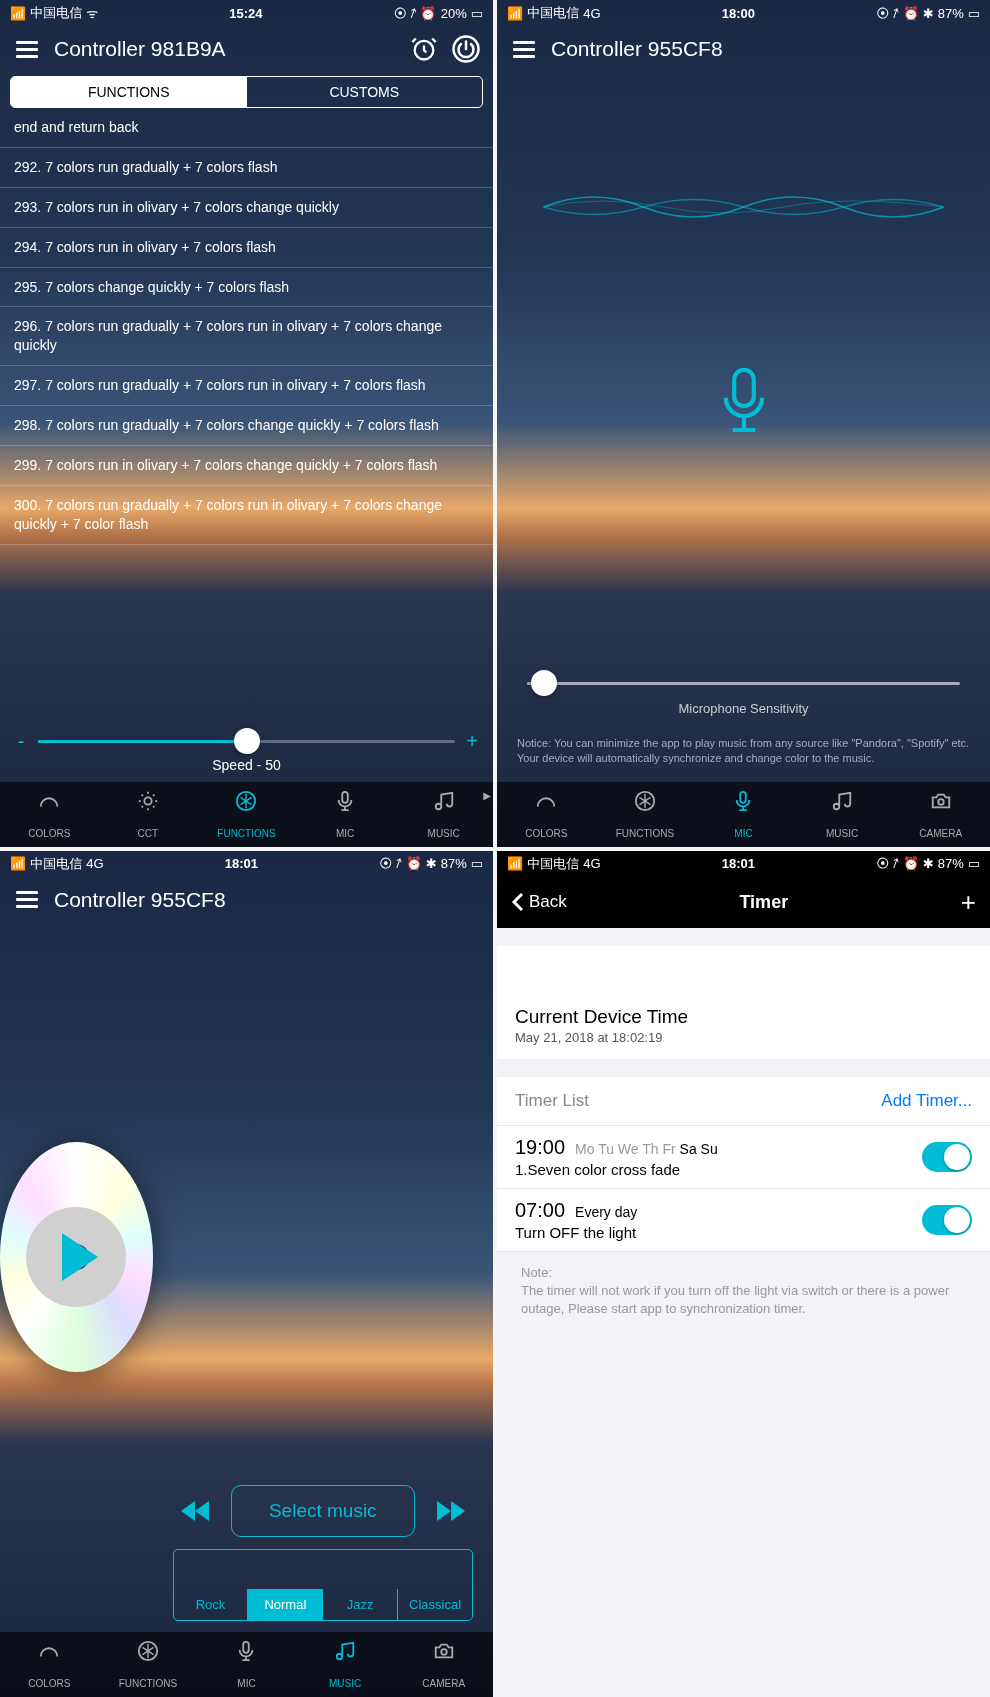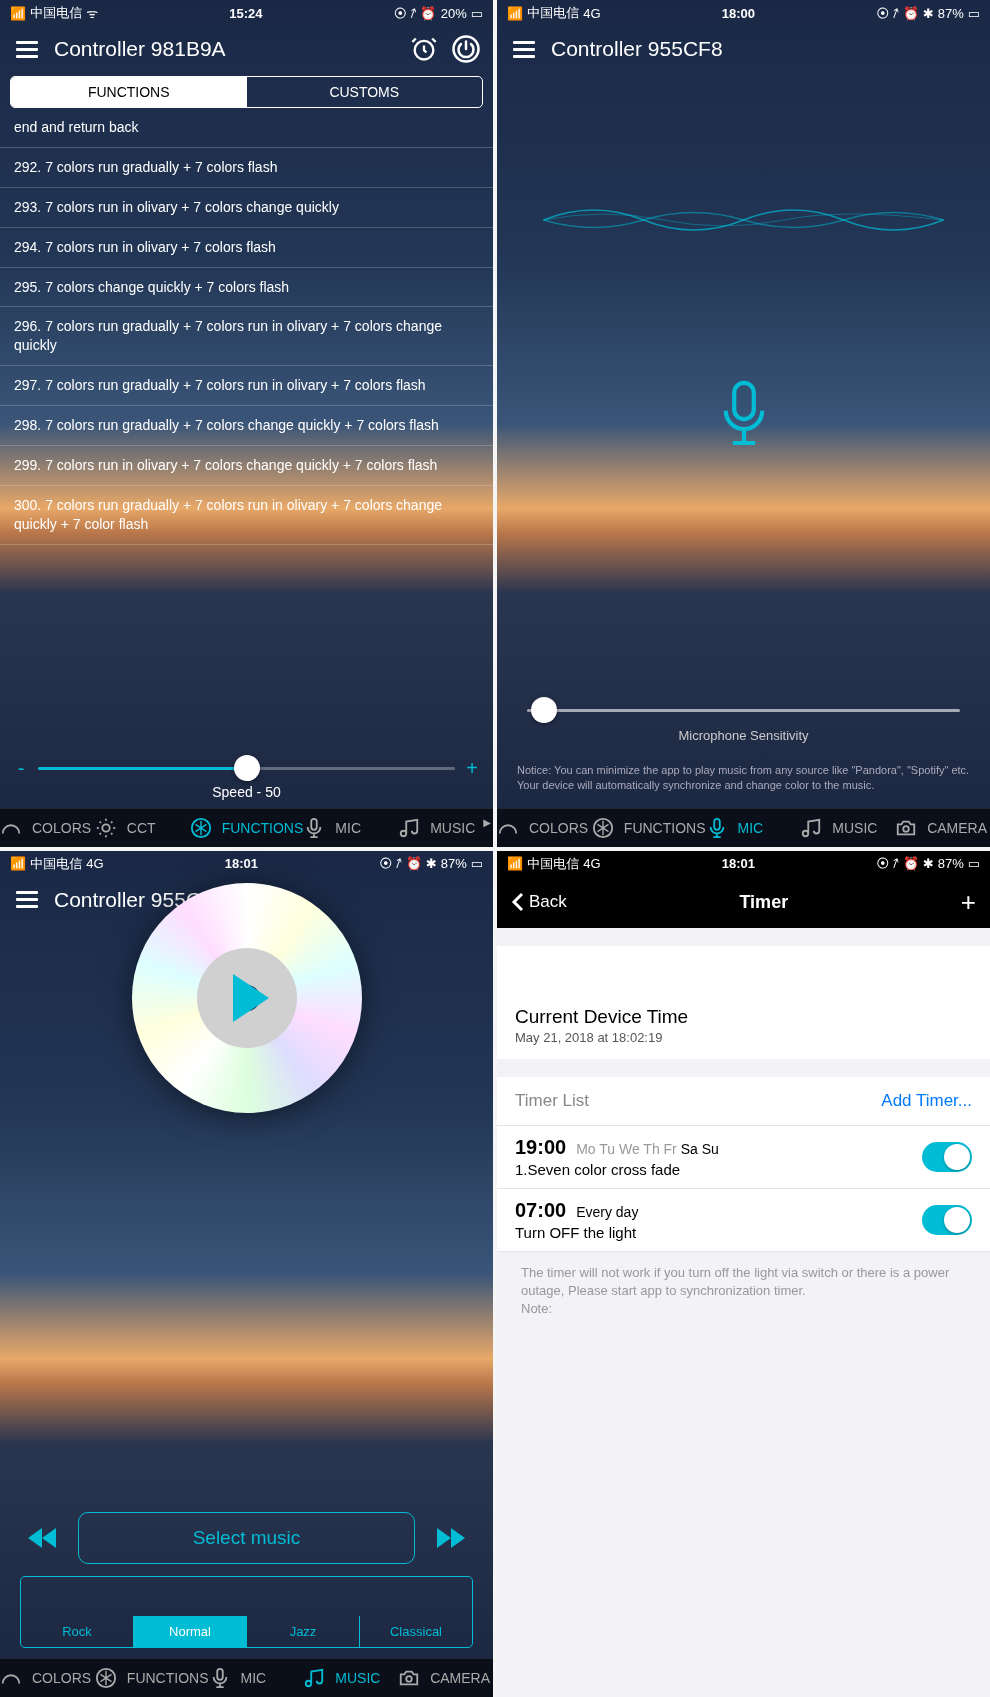--- a/index.html
+++ b/index.html
@@ -19,30 +19,30 @@
 .seg-btn.active { background:#fff; color:#000; }
 .func-list { flex:1; overflow:hidden; }
 .func-item { padding:10px 14px; border-bottom:1px solid rgba(255,255,255,0.2); font-size:14px; line-height:1.35; }
 .slider-row { display:flex; align-items:center; padding:6px 14px 4px; gap:10px; }
 .slider-sign { font-size:20px; color:#00bcd4; width:14px; text-align:center; }
 .slider-track { flex:1; height:3px; background:rgba(255,255,255,0.3); position:relative; border-radius:2px; }
 .slider-fill { position:absolute; left:0; top:0; height:100%; background:#00bcd4; border-radius:2px; }
 .slider-thumb { position:absolute; top:50%; transform:translate(-50%,-50%); width:26px; height:26px; background:#fff; border-radius:50%; box-shadow:0 1px 4px rgba(0,0,0,0.4); }
 .slider-label { text-align:center; font-size:14px; padding-bottom:8px; }
 .tab-bar { display:flex; background:rgba(0,0,0,0.6); border-top:1px solid rgba(255,255,255,0.1); padding:4px 0; position:relative; }
-.tab { flex:1; display:flex; align-items:center; gap:10px; padding:4px 0; color:#aaa; font-size:14px; }
+.tab { flex:1; display:flex; flex-direction:column; align-items:center; gap:16px; padding:4px 0; color:#aaa; font-size:10px; }
 .tab.active { color:#00bcd4; }
 .tab-icon { height:22px; display:flex; align-items:center; justify-content:center; }
 .tab-arrow { position:absolute; right:2px; top:8px; color:#aaa; font-size:10px; }
 .mic-body { flex:1; display:flex; flex-direction:column; align-items:center; justify-content:center; padding:0 30px; }
 .waveform { width:100%; height:60px; margin-top:-120px; }
 .mic-icon-big { margin-top:130px; }
 .mic-slider-area { width:100%; padding:20px 30px 0; }
 .mic-note { padding:12px 20px 14px; font-size:11px; color:#aab; line-height:1.4; }
-.music-body { flex:1; display:flex; flex-direction:column; align-items:center; justify-content:center; }
+.music-body { flex:1; display:flex; flex-direction:row; align-items:center; justify-content:center; }
 .cd-disc { width:230px; height:230px; border-radius:50%; background:conic-gradient(#fff,#ffd,#dff,#fdf,#ddf,#dfd,#fff,#ffd,#dff,#fdf,#fff); position:relative; display:flex; align-items:center; justify-content:center; box-shadow:0 4px 30px rgba(0,0,0,0.5); margin-top:-40px; }
 .cd-inner { width:100px; height:100px; border-radius:50%; background:#d0d0d0; display:flex; align-items:center; justify-content:center; }
 .cd-hole { width:26px; height:26px; border-radius:50%; background:#1a2540; }
 .play-triangle { position:absolute; width:0; height:0; border-left:36px solid #00bcd4; border-top:24px solid transparent; border-bottom:24px solid transparent; margin-left:8px; }
 .music-controls { width:100%; padding:10px 20px; margin-top:auto; }
 .music-row { display:flex; align-items:center; gap:10px; margin-bottom:12px; }
 .skip-btn { color:#00bcd4; padding:4px; }
 .select-music-btn { flex:1; border:1.5px solid #00bcd4; border-radius:10px; padding:14px; text-align:center; color:#00bcd4; font-size:19px; }
 .genre-row { display:flex; border:1px solid #00bcd4; border-radius:5px; overflow:hidden; }
 .genre-btn { flex:1; padding:8px 0; text-align:center; color:#00bcd4; font-size:13px; border-right:1px solid #00bcd4;margin-top:39px; }
@@ -55,21 +55,21 @@
 .section { background:#fff; margin-top:18px; }
 .section-pad { padding:14px 18px; }
 .dev-time-title { font-size:19px; font-weight:400;margin-top:46px; }
 .dev-time-sub { font-size:13px; color:#555; margin-top:2px; }
 .timer-list-header { display:flex; justify-content:space-between; align-items:center; padding:14px 18px; border-bottom:1px solid #e5e5e5; }
 .timer-list-label { font-size:17px; color:#888; }
 .add-timer-link { font-size:17px; color:#007aff; }
 .timer-row { display:flex; align-items:center; padding:10px 18px; border-bottom:1px solid #e5e5e5; gap:10px; }
 .timer-info { flex:1; }
 .timer-time-line { display:flex; align-items:baseline; gap:10px; }
-.timer-time { font-size:20px; font-weight:700; }
+.timer-time { font-size:20px; font-weight:400; }
 .timer-days { font-size:14px; color:#999; }
 .timer-days .on { color:#000; }
 .timer-action { font-size:15px; margin-top:2px; }
 .toggle { width:50px; height:30px; background:#00bcd4; border-radius:15px; position:relative; }
 .toggle::after { content:''; position:absolute; right:2px; top:2px; width:26px; height:26px; background:#fff; border-radius:50%; box-shadow:0 1px 3px rgba(0,0,0,0.3); }
 .timer-note { padding:12px 24px; font-size:13px; color:#999; line-height:1.4; }
 svg { display:block; }
 </style>
 </head>
 <body>
@@ -418,16 +418,16 @@
               <span class="timer-time">07:00</span>
               <span class="timer-days"><span class="on">Every day</span></span>
             </div>
             <div class="timer-action">Turn OFF the light</div>
           </div>
           <div class="toggle"></div>
         </div>
       </div>
   </div>
   <div class="timer-note">
+    <div>Note:</div>
     <div>The timer will not work if you turn off the light via switch or there is a power outage, Please start app to synchronization timer.</div>
-    <div>Note:</div>
   </div>
 </div>
 
 </body></html>

